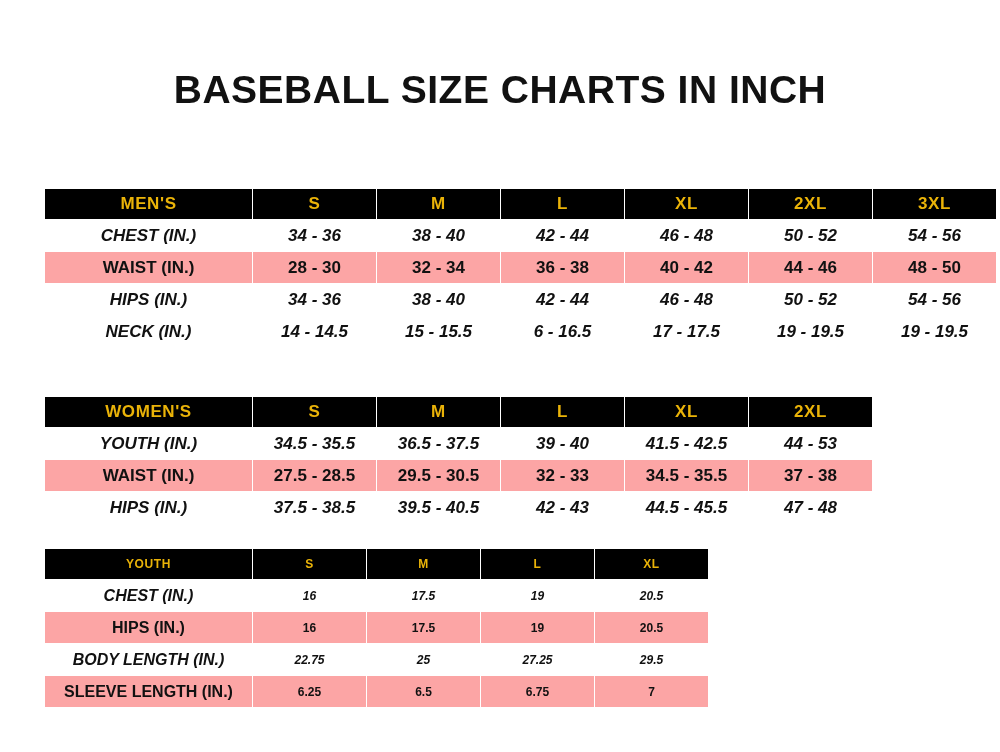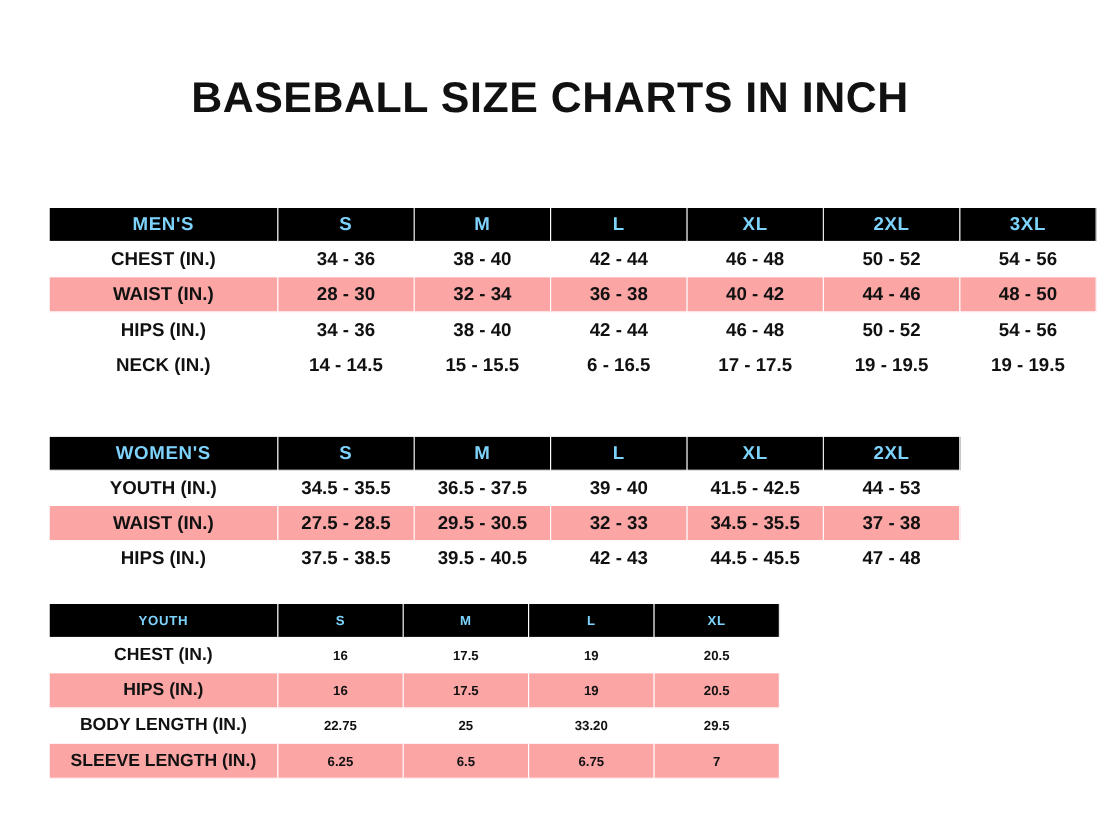--- a/index.html
+++ b/index.html
@@ -43,29 +43,29 @@
     text-align: center;
     font-weight: bold;
     font-size: 17px;
     color: #111111;
     padding: 0;
     height: 31px;
     white-space: nowrap;
   }
   .chart thead th {
     background: #000000;
-    color: #7dd3fc;
+    color: #eab308;
     height: 30px;
     font-size: 17px;
     letter-spacing: 0.6px;
   }
   .chart thead th.label-head {
     text-align: center;
   }
-  .row-odd td { background: #ffffff; }
+  .row-odd td { background: #ffffff; font-style: italic; }
   .row-even td { background: #fca5a5; }
   .rowlabel {
     text-align: center;
     font-size: 17px;
     font-weight: bold;
   }
 
   
   #mens-chart { top: 188px; left: 44px; width: 912px; }
   #mens-chart col.c0 { width: 208px; }
@@ -227,21 +227,21 @@
         <td class="rowlabel">HIPS (IN.)</td>
         <td>16</td>
         <td>17.5</td>
         <td>19</td>
         <td>20.5</td>
       </tr>
       <tr class="row-odd">
         <td class="rowlabel">BODY LENGTH (IN.)</td>
         <td>22.75</td>
         <td>25</td>
-        <td>33.20</td>
+        <td>27.25</td>
         <td>29.5</td>
       </tr>
       <tr class="row-even">
         <td class="rowlabel">SLEEVE LENGTH (IN.)</td>
         <td>6.25</td>
         <td>6.5</td>
         <td>6.75</td>
         <td>7</td>
       </tr>
     </tbody>

